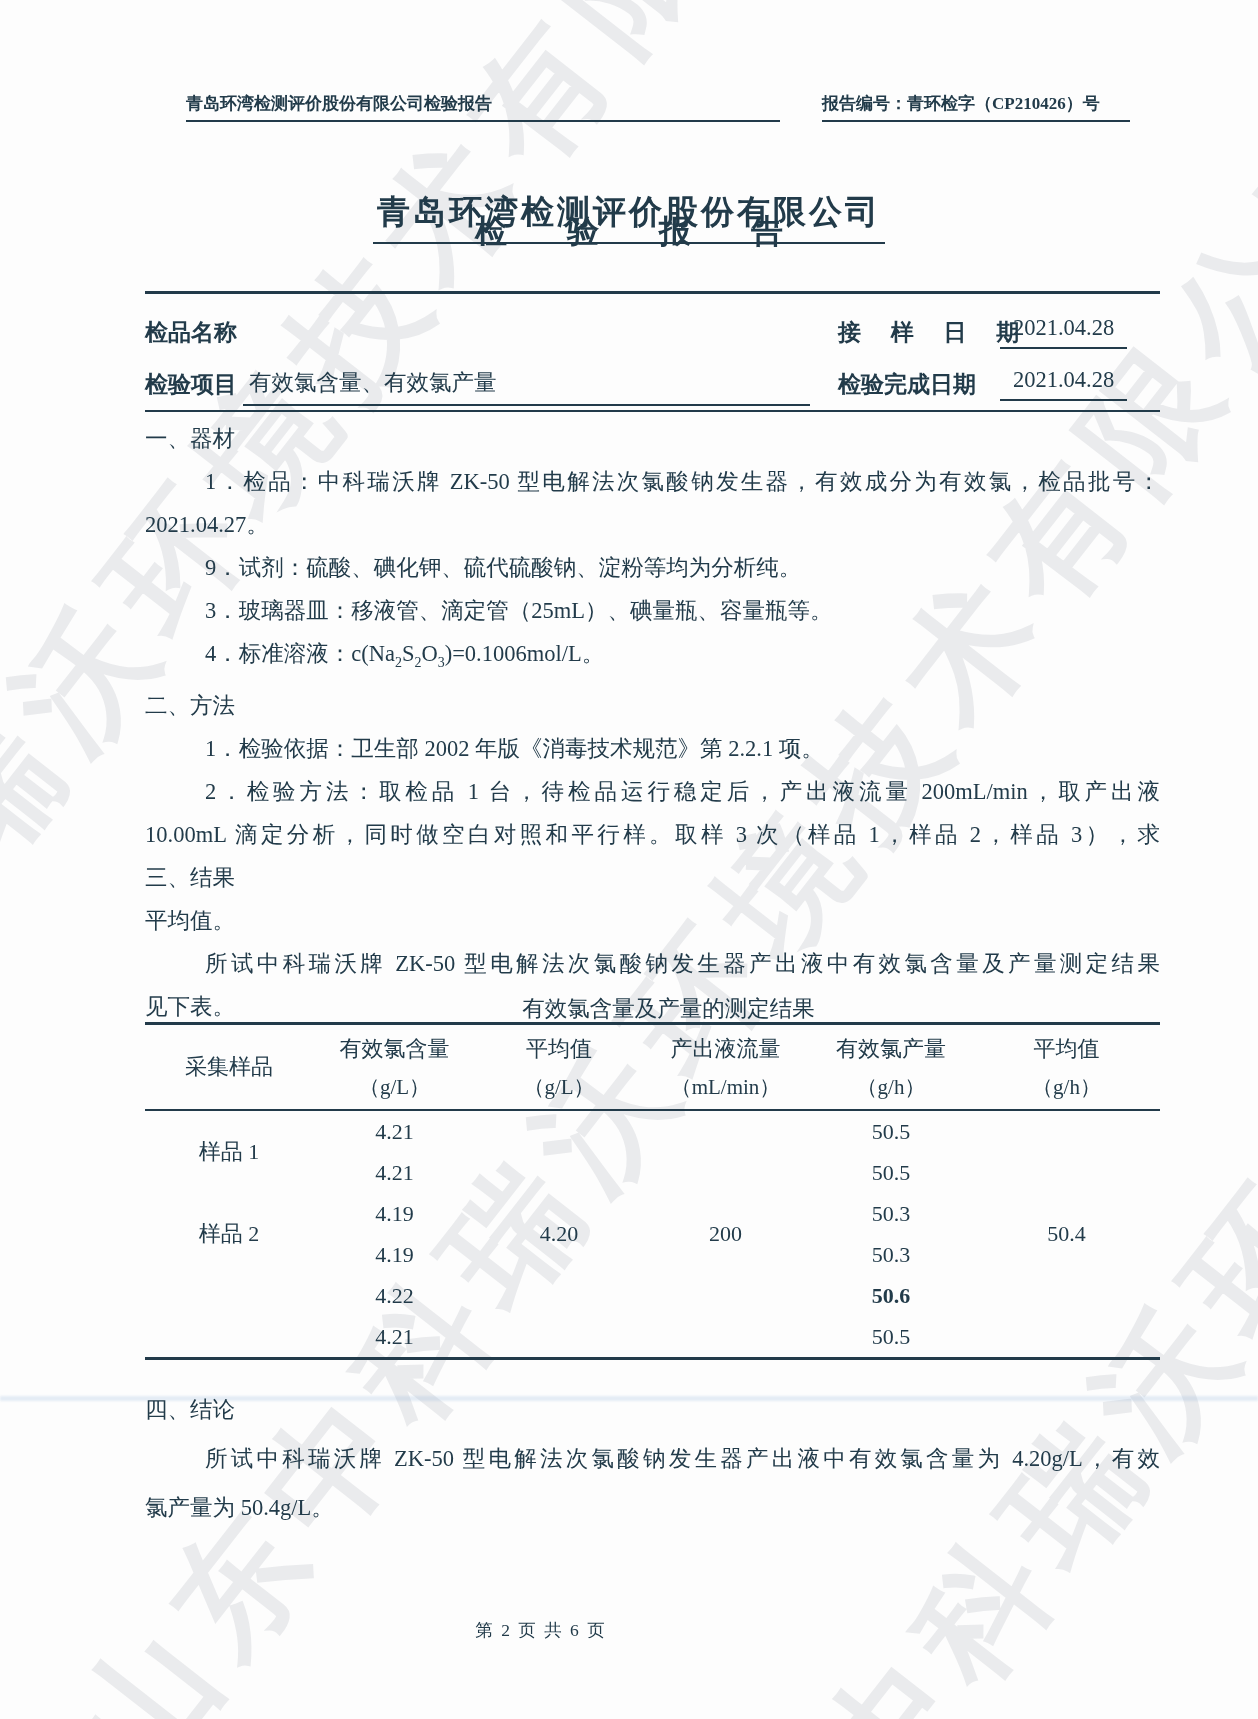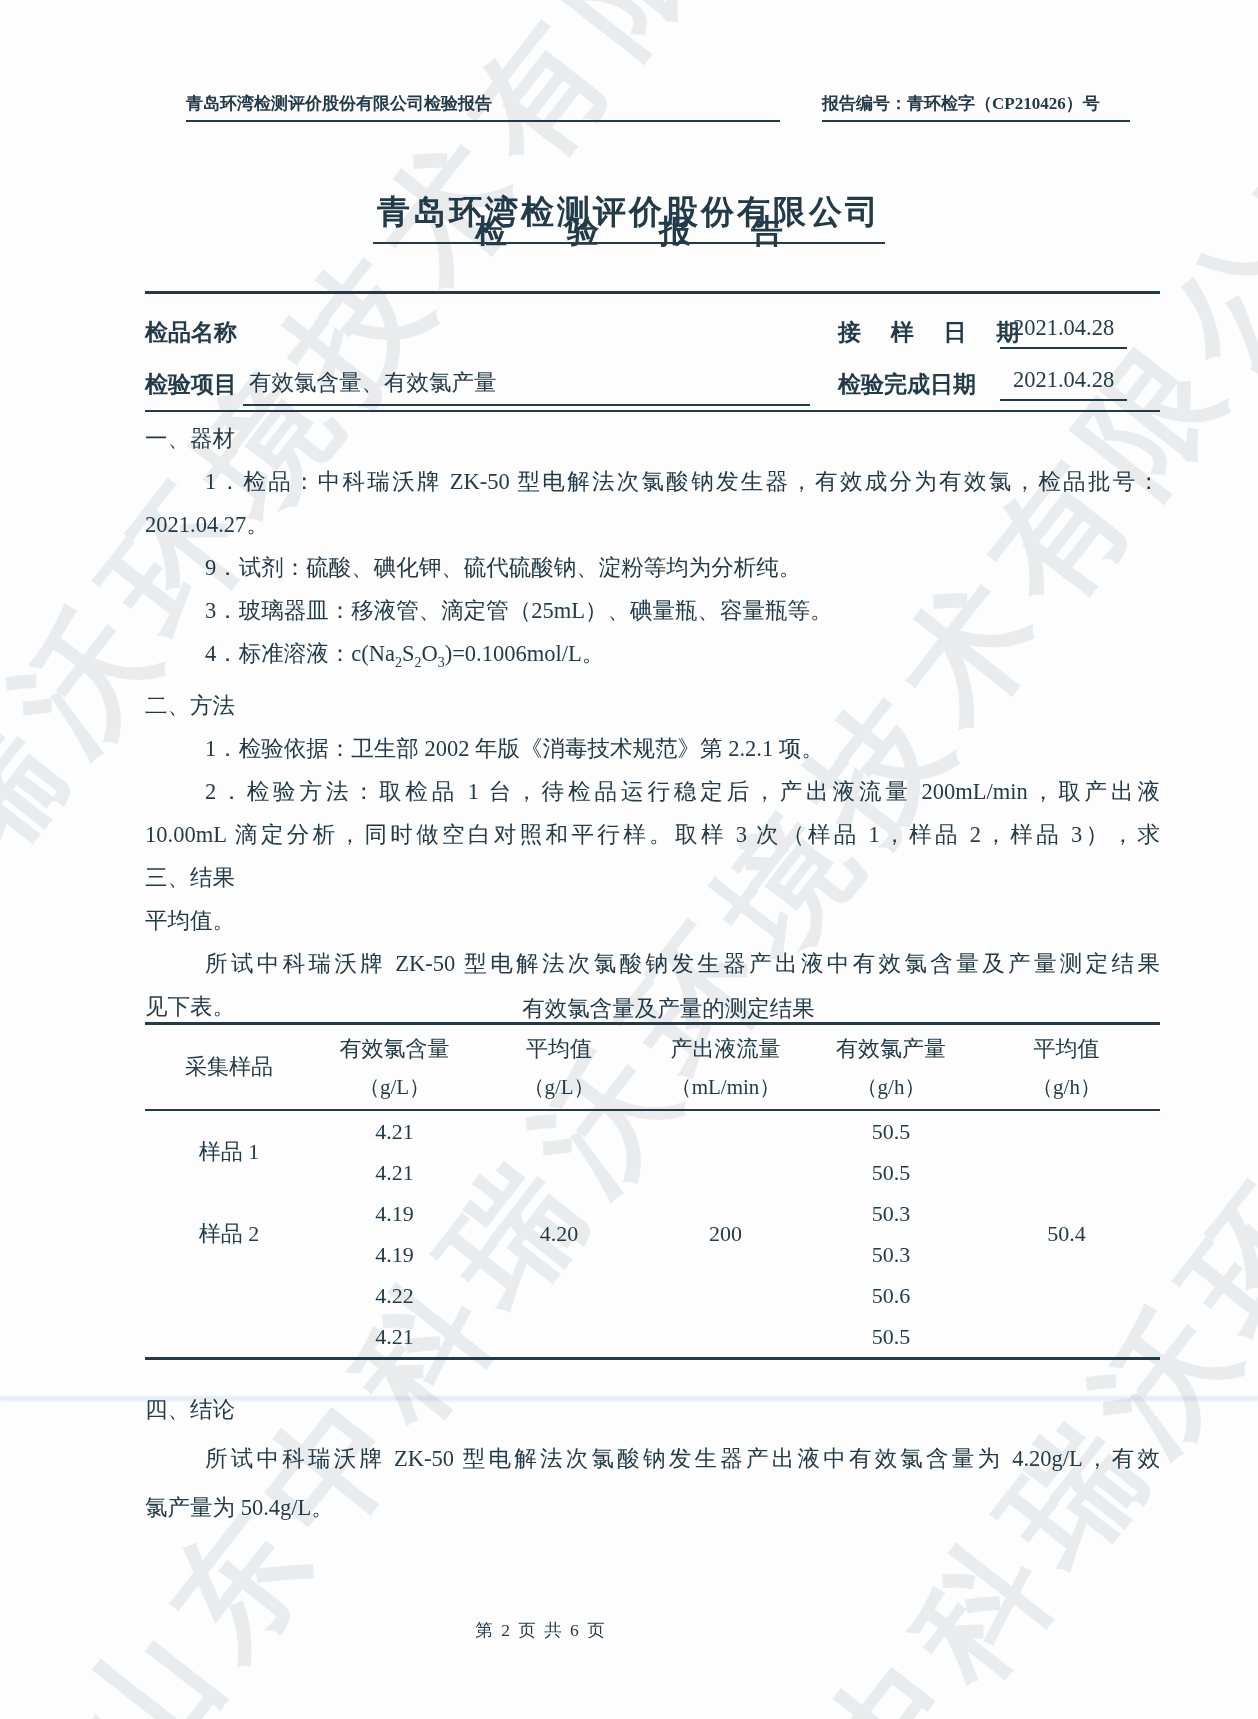--- a/index.html
+++ b/index.html
@@ -146,21 +146,21 @@
       <div class="c" style="grid-column:2;grid-row:5;">4.22</div>
       <div class="c" style="grid-column:2;grid-row:6;">4.21</div>
 
       <div class="c" style="grid-column:3;grid-row:1/7;">4.20</div>
       <div class="c" style="grid-column:4;grid-row:1/7;">200</div>
 
       <div class="c" style="grid-column:5;grid-row:1;">50.5</div>
       <div class="c" style="grid-column:5;grid-row:2;">50.5</div>
       <div class="c" style="grid-column:5;grid-row:3;">50.3</div>
       <div class="c" style="grid-column:5;grid-row:4;">50.3</div>
-      <div class="c" style="grid-column:5;grid-row:5;">50.6</div>
+      <div class="c" style="grid-column:5;grid-row:5;font-weight:bold;">50.6</div>
       <div class="c" style="grid-column:5;grid-row:6;">50.5</div>
 
       <div class="c" style="grid-column:6;grid-row:1/7;">50.4</div>
     </div>
   </div>
 
   <div class="concl">
     <div class="bl">四、结论</div>
     <div class="bl ind j">所试中科瑞沃牌 ZK-50 型电解法次氯酸钠发生器产出液中有效氯含量为 4.20g/L，有效</div>
     <div class="bl">氯产量为 50.4g/L。</div>

